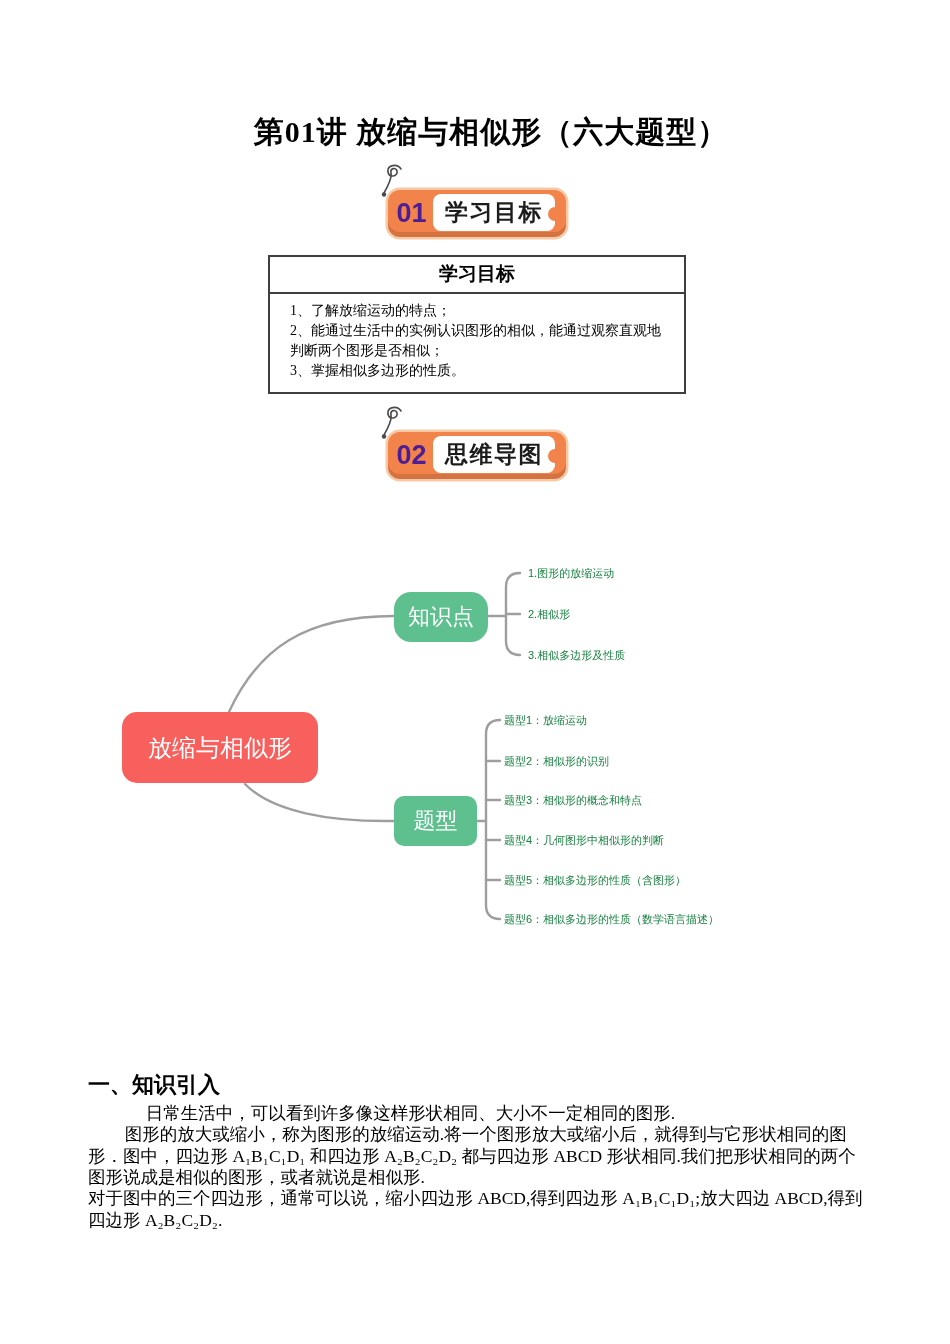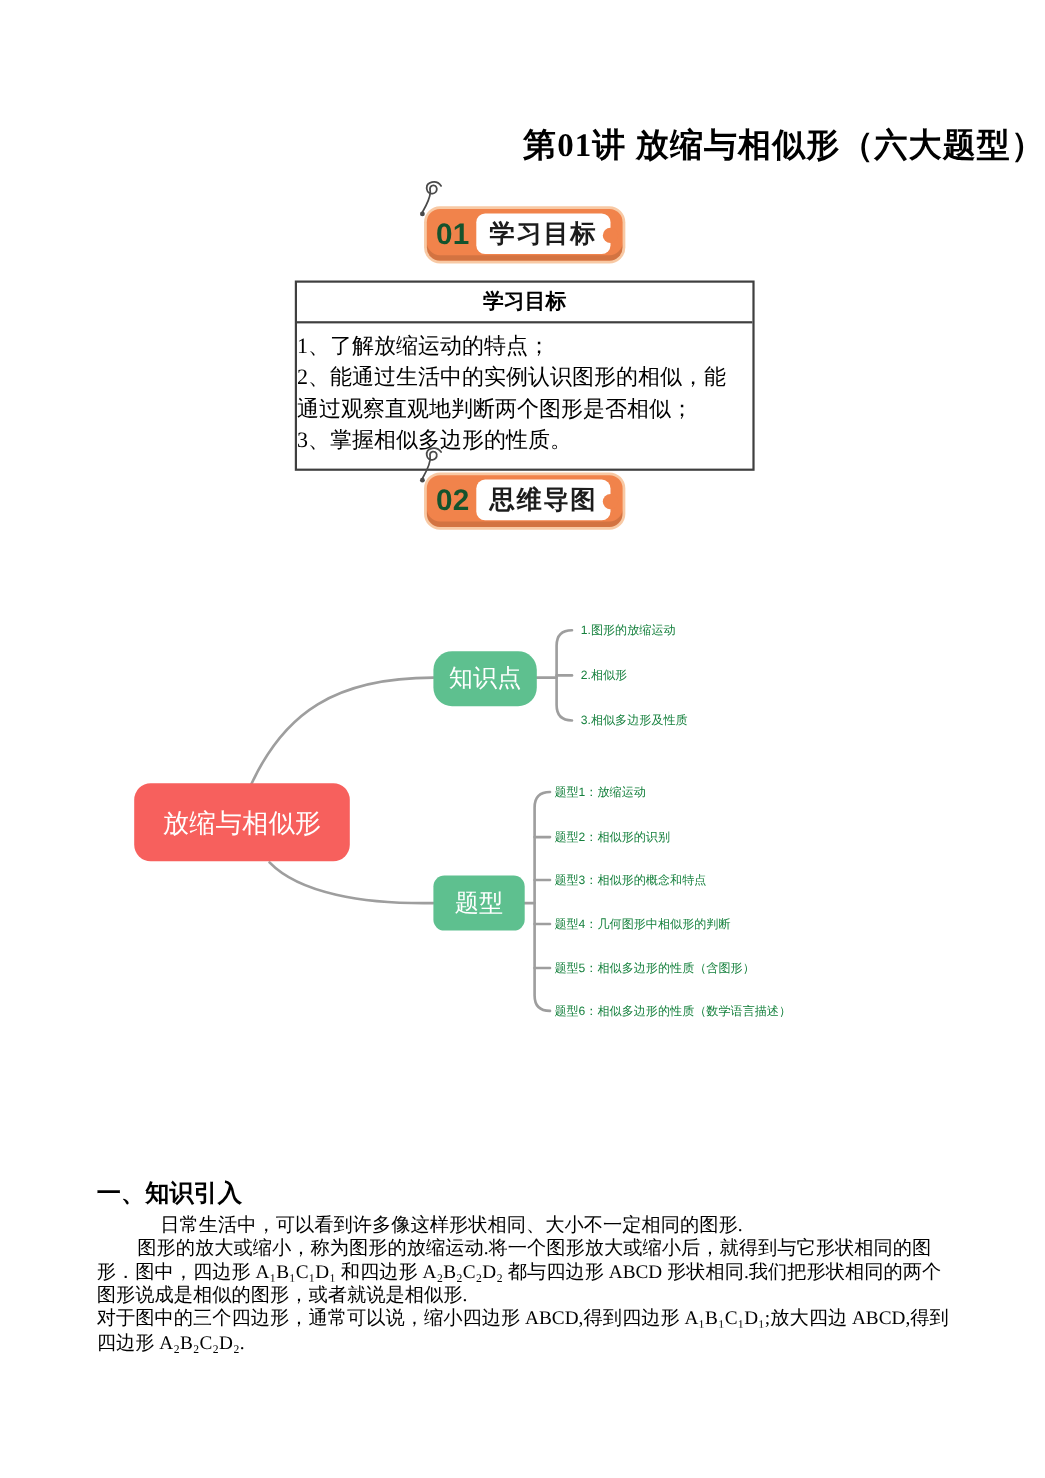--- a/index.html
+++ b/index.html
@@ -15,40 +15,40 @@
     position:relative;
     width:950px;height:1344px;
     background:#ffffff;
     font-family:"Liberation Serif","DejaVu Serif",serif;
     color:#000;
     overflow:hidden;
   }
   
   .doc-title{
     position:absolute;left:0;top:112px;width:100%;
-    text-align:right;
+    text-align:center;
     font-family:"Liberation Serif","DejaVu Serif",serif;
     font-size:30px;font-weight:700;letter-spacing:1px;padding-left:32px;
   }
   
   .badge-group{position:absolute;left:388px;width:178px;height:47px;}
   .badge-group.b1{top:190px;}
   .badge-group.b2{top:432px;}
   .badge-group.b3{top:1002px;}
   .pin{position:absolute;left:-9px;top:-26px;width:30px;height:34px;}
   .badge{
     position:absolute;inset:0;
     background:var(--accent-orange);
     border-radius:12px;
     box-shadow:0 0 0 2.5px var(--badge-border), inset 0 -5px 0 rgba(0,0,0,.12);
   }
   .badge-num{
     position:absolute;left:0;top:0;bottom:0;width:47px;
     display:flex;align-items:center;justify-content:center;
-    color:#14532d;font-family:"Liberation Sans","DejaVu Sans",sans-serif;
+    color:#4c1d95;font-family:"Liberation Sans","DejaVu Sans",sans-serif;
     font-weight:700;font-size:27px;
   }
   .badge-panel{
     position:absolute;left:45px;top:4px;bottom:6px;right:11px;
     background:#ffffff;border-radius:8px;
     display:flex;align-items:center;justify-content:center;
     font-family:"Liberation Sans","DejaVu Sans",sans-serif;
     font-weight:700;font-size:23px;color:#1c1c1c;letter-spacing:1.5px;
   }
   .badge-notch{
@@ -61,21 +61,21 @@
   .obj-table{
     position:absolute;left:268px;top:255px;width:418px;
     border:2px solid #3f3f3f;background:#fff;
   }
   .obj-header{
     text-align:center;padding:4px 0 5px;
     border-bottom:2px solid #3f3f3f;
     font-family:"Liberation Sans","DejaVu Sans",sans-serif;
     font-weight:700;font-size:19px;
   }
-  .obj-body{padding:7px 10px 11px 0;font-size:20px;line-height:1.42;}
+  .obj-body{padding:7px 10px 11px 20px;font-size:14px;line-height:1.42;}
   
   .mindmap{position:absolute;left:0;top:540px;width:950px;height:430px;}
   .mm-lines{position:absolute;inset:0;width:950px;height:430px;}
   .mm-line{stroke:var(--line-gray);stroke-width:2.4;fill:none;stroke-linecap:round;}
   .mm-node{
     position:absolute;display:flex;align-items:center;justify-content:center;
     color:#fff;font-family:"Liberation Sans","DejaVu Sans",sans-serif;
     border-radius:12px;
   }
   .mm-root{left:122px;top:172px;width:196px;height:71px;background:var(--root-red);font-size:24px;border-radius:15px;}

